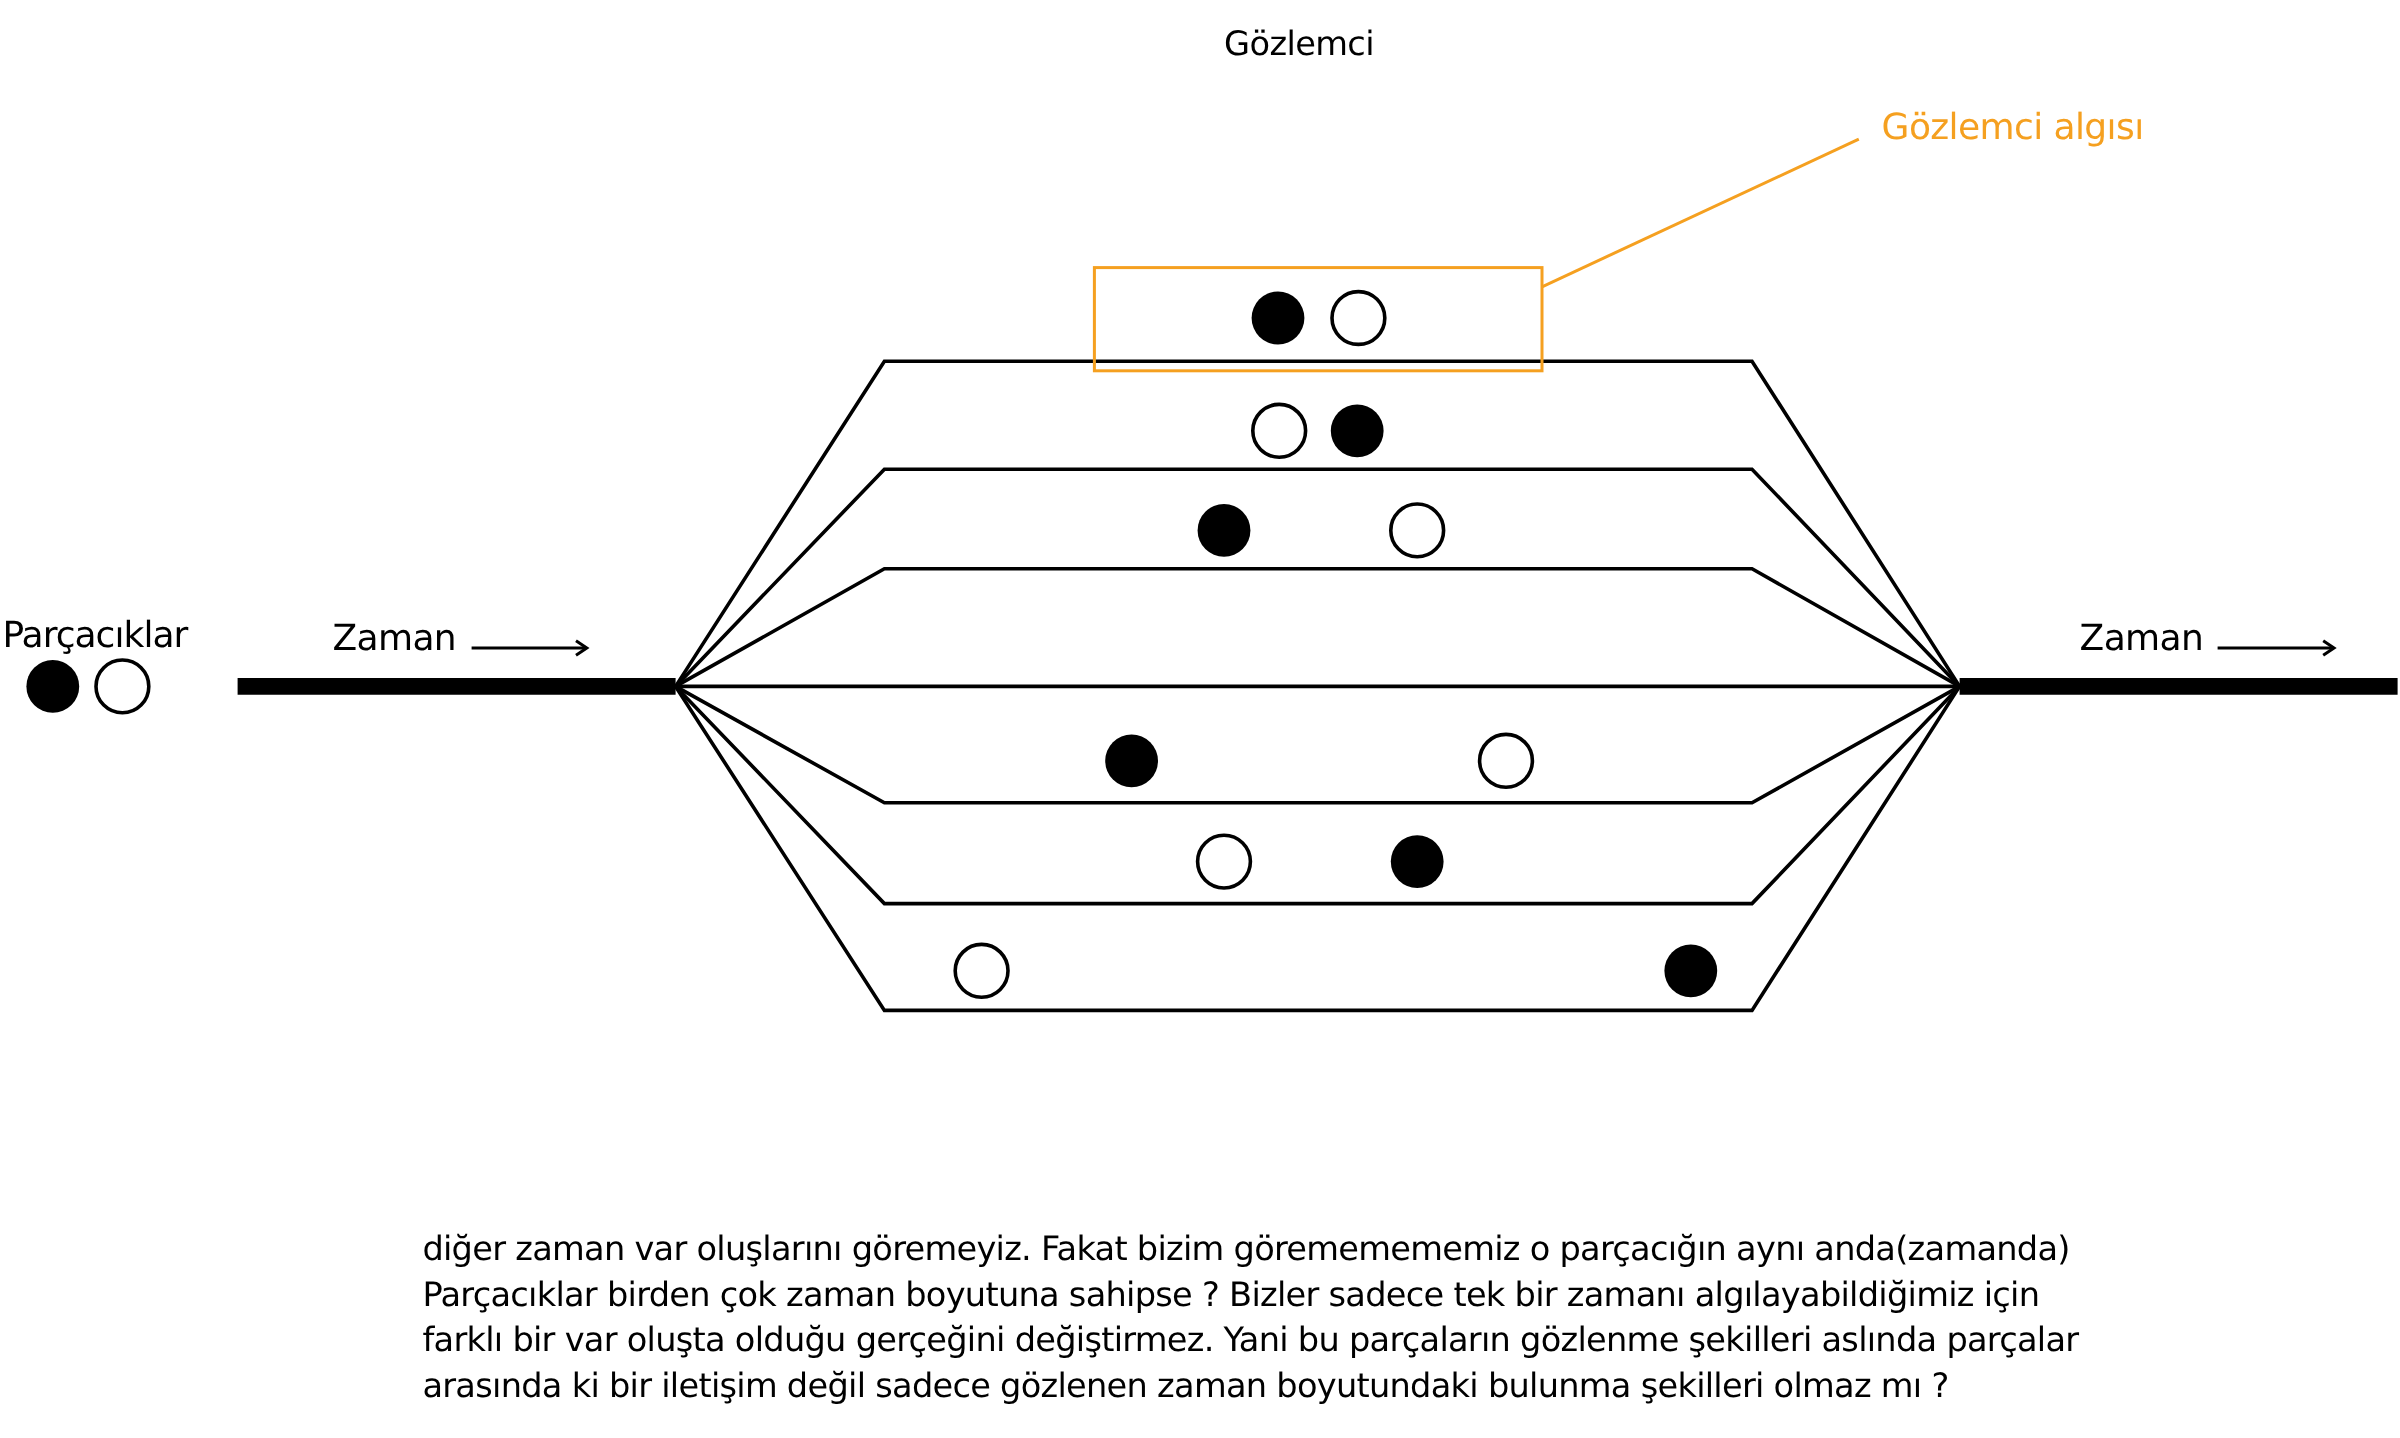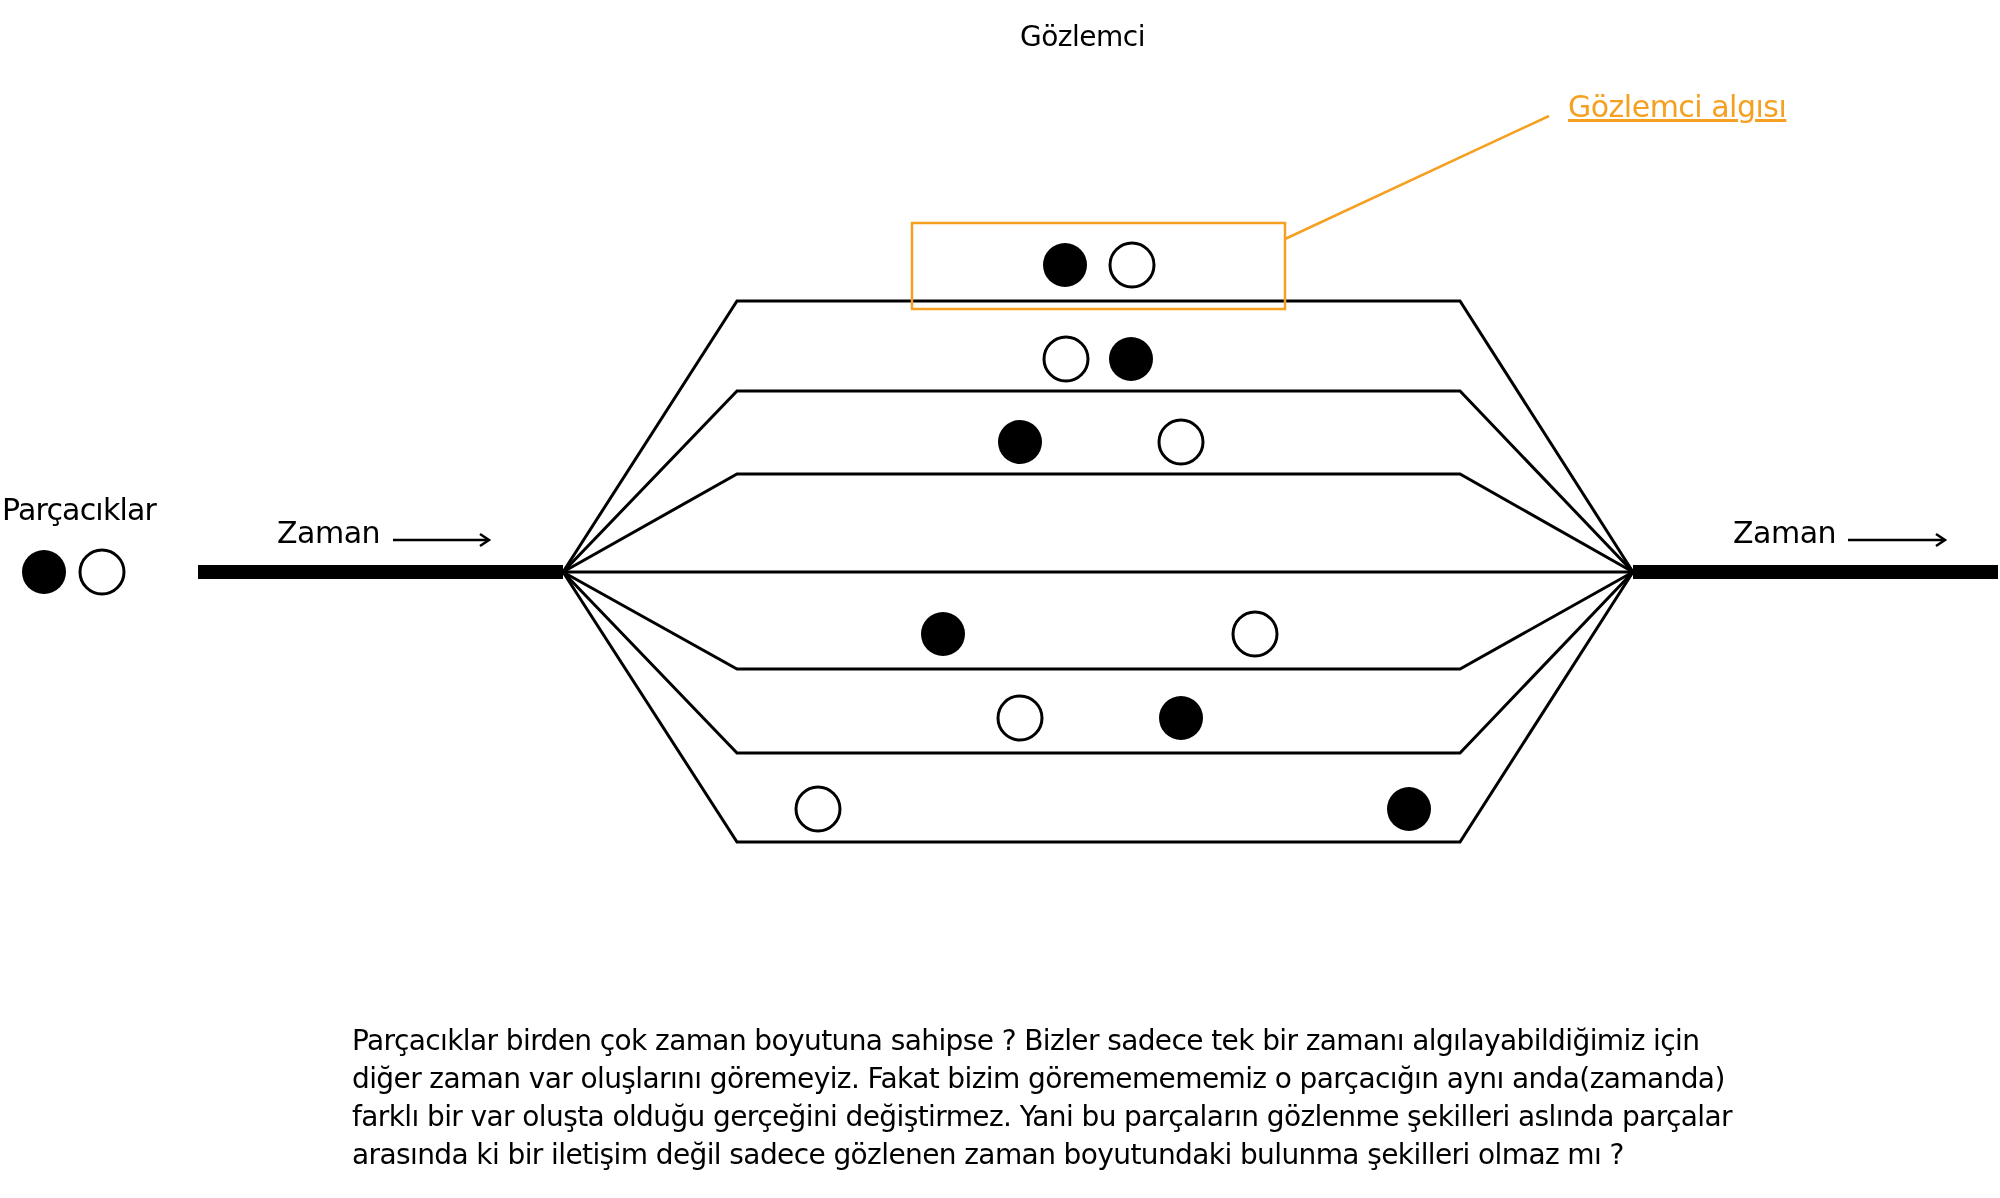--- a/index.html
+++ b/index.html
@@ -1,22 +1,22 @@
 <!DOCTYPE html>
 <html><head>
 <meta charset="utf-8">
 <style>
   html, body { margin:0; padding:0; background:#ffffff; }
   body { width:2000px; height:1198px; position:relative; overflow:hidden;
          font-family:"DejaVu Sans", "Liberation Sans", sans-serif; color:#000; }
   #diagram { position:absolute; left:0; top:0; width:2000px; height:1198px; }
   .lbl { position:absolute; white-space:nowrap; }
   #observer-title { left:1020px; top:20px; font-size:28px; letter-spacing:-0.5px; }
-  #perception-label { left:1568px; top:86px; font-size:30px; line-height:42px; letter-spacing:-0.5px;text-decoration:underline; }
-  #particles-label { left:2px; top:492px; font-size:30px; letter-spacing:-0.8px; }
+  #perception-label { left:1568px; top:86px; font-size:30px; line-height:42px; letter-spacing:-0.5px; }
+  #particles-label { left:2px; top:512px; font-size:30px; letter-spacing:-0.8px; }
   #zaman-left { left:277px; top:515px; font-size:30px; letter-spacing:-0.5px; }
   #zaman-right { left:1733px; top:515px; font-size:30px; letter-spacing:-0.5px; }
   #caption { position:absolute; left:352px; top:1022px; font-size:28px; line-height:38px; letter-spacing:-0.6px; }
   #caption div { white-space:nowrap; }
 </style>
 </head>
 <body>
 
 <svg id="diagram" xmlns="http://www.w3.org/2000/svg" width="2000" height="1198" viewBox="0 0 2000 1198">
   <g id="branch-lines">
@@ -65,17 +65,17 @@
 
 <div id="observer-title" class="lbl">Gözlemci</div>
 <div id="perception-label" class="lbl" style="color:#f5a020;">
   <div>Gözlemci algısı</div>
 </div>
 <div id="particles-label" class="lbl">Parçacıklar</div>
 <div id="zaman-left" class="lbl">Zaman</div>
 <div id="zaman-right" class="lbl">Zaman</div>
 
 <div id="caption">
+  <div>diğer zaman var oluşlarını göremeyiz. Fakat bizim görememememiz o parçacığın aynı anda(zamanda)</div>
   <div>Parçacıklar birden çok zaman boyutuna sahipse ? Bizler sadece tek bir zamanı algılayabildiğimiz için</div>
-  <div>diğer zaman var oluşlarını göremeyiz. Fakat bizim görememememiz o parçacığın aynı anda(zamanda)</div>
   <div>farklı bir var oluşta olduğu gerçeğini değiştirmez. Yani bu parçaların gözlenme şekilleri aslında parçalar</div>
   <div>arasında ki bir iletişim değil sadece gözlenen zaman boyutundaki bulunma şekilleri olmaz mı ?</div>
 </div>
 
 </body></html>

